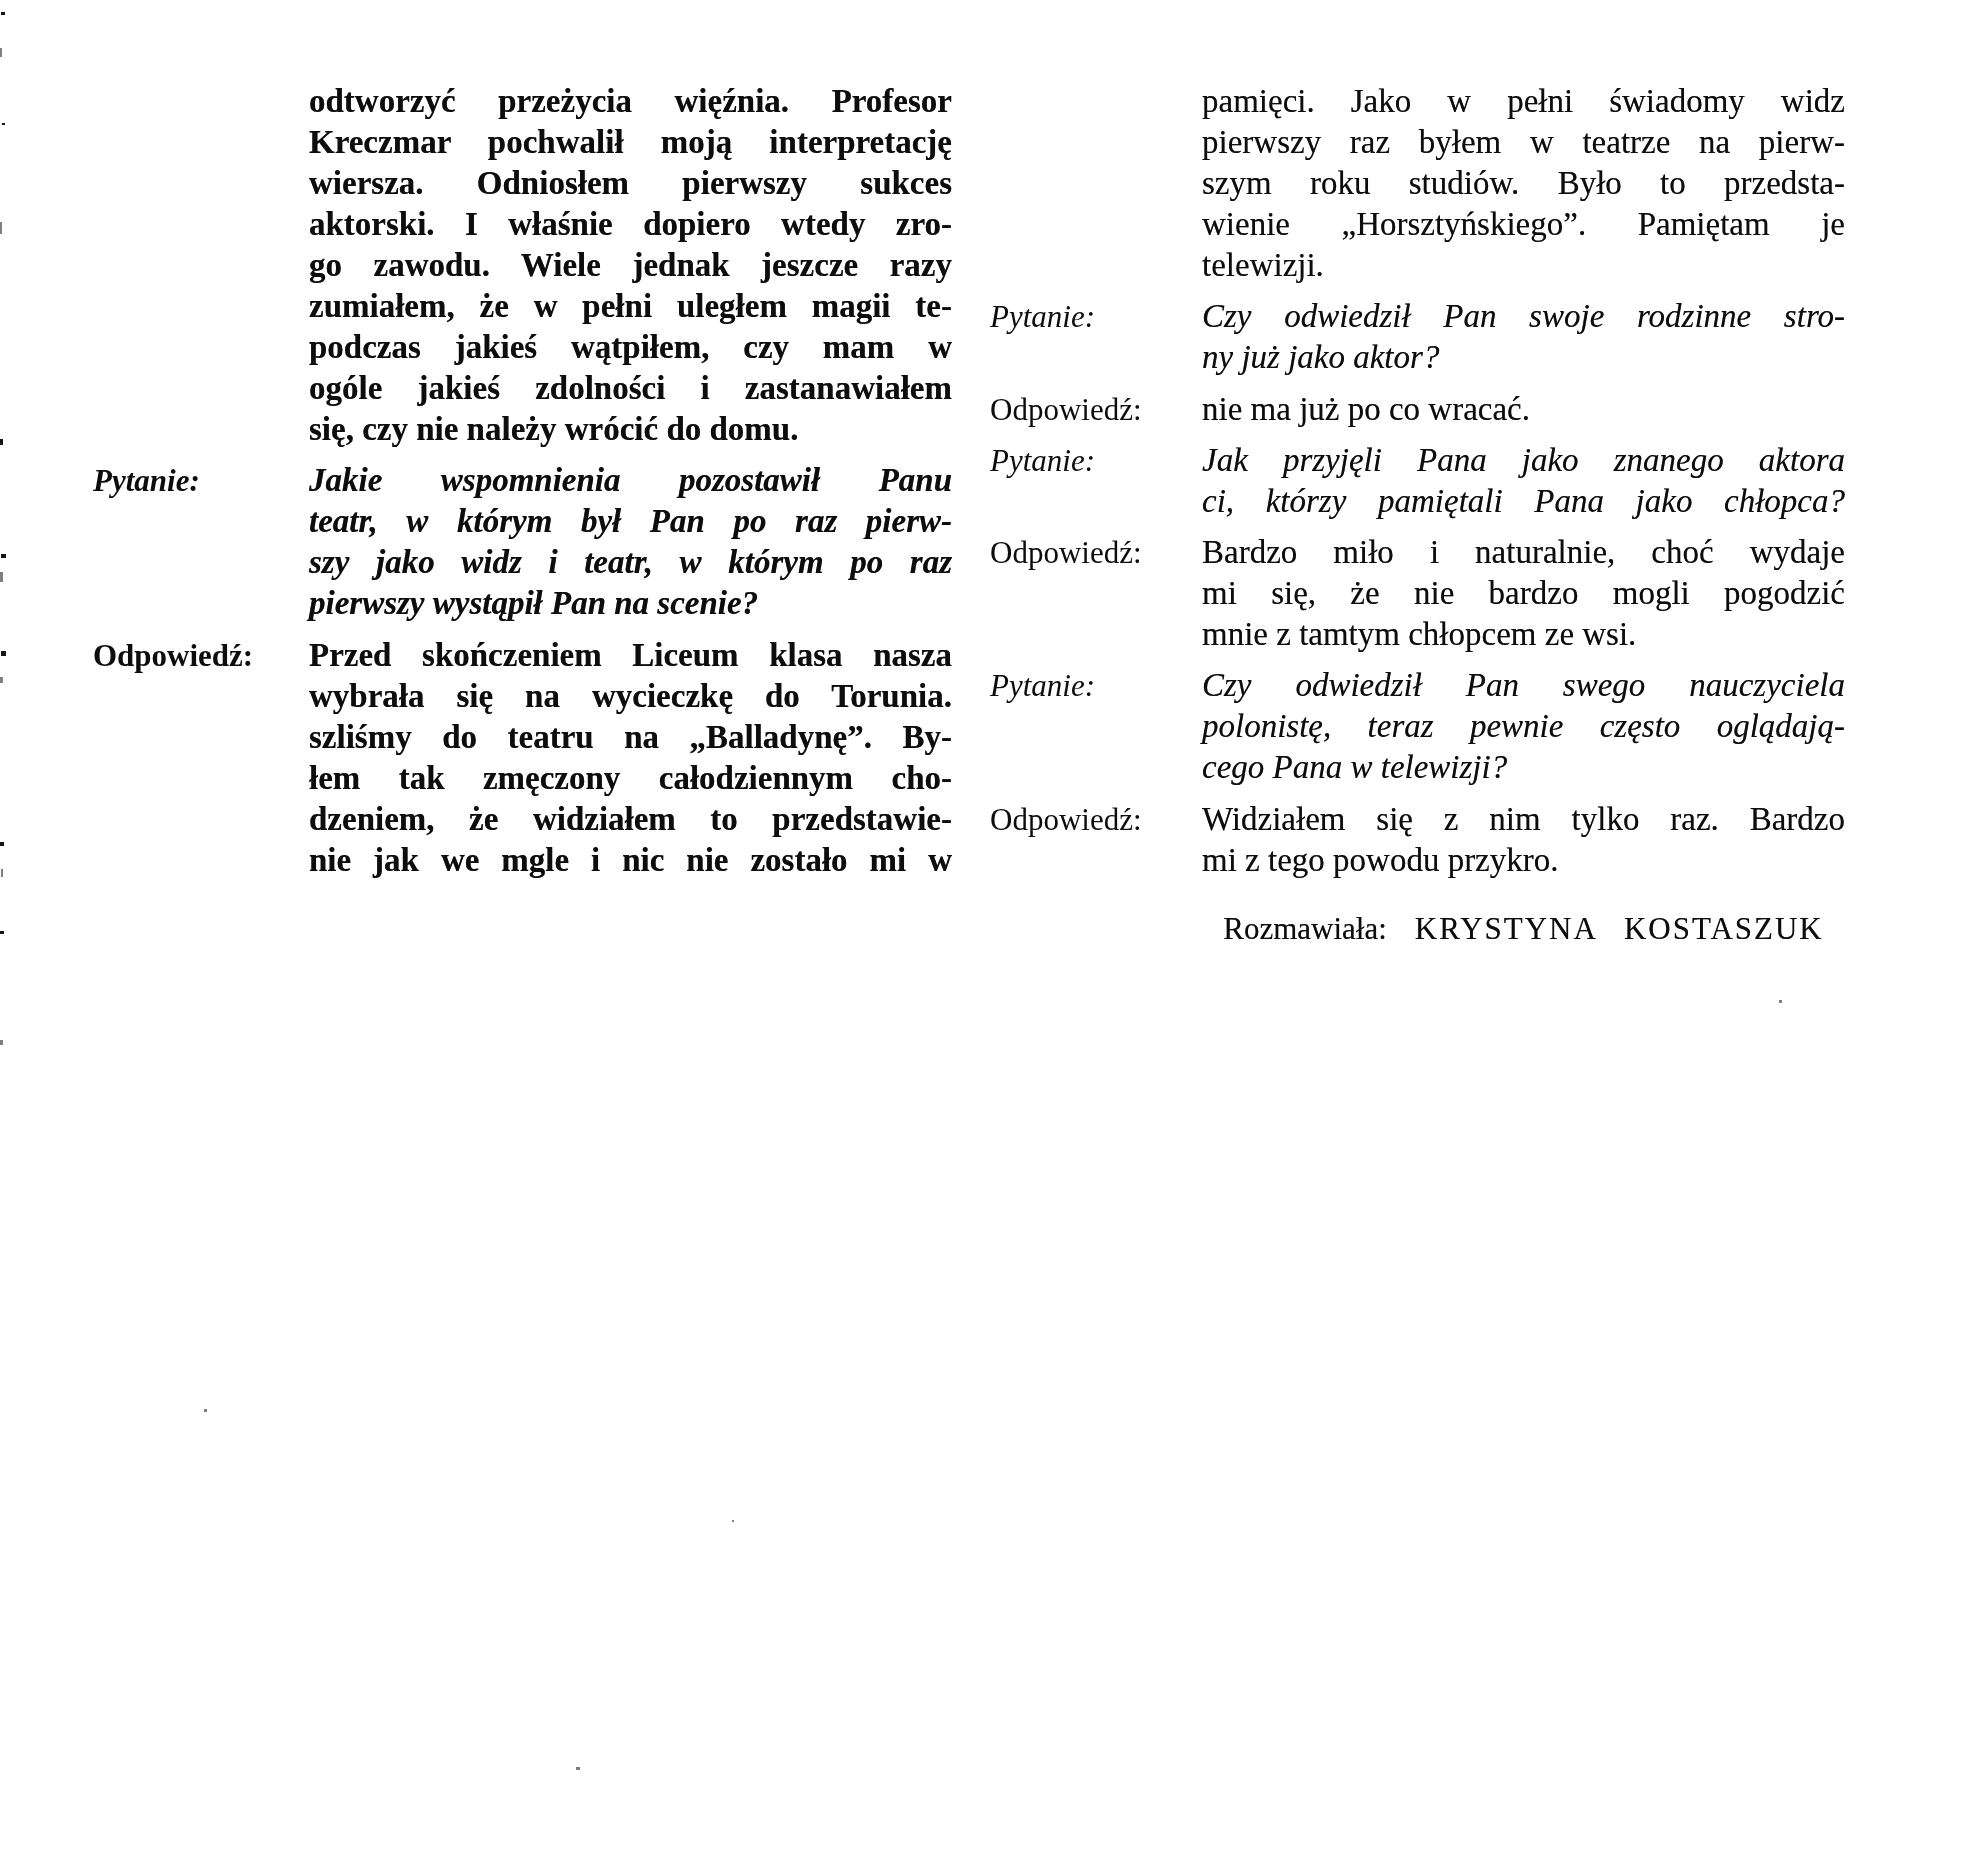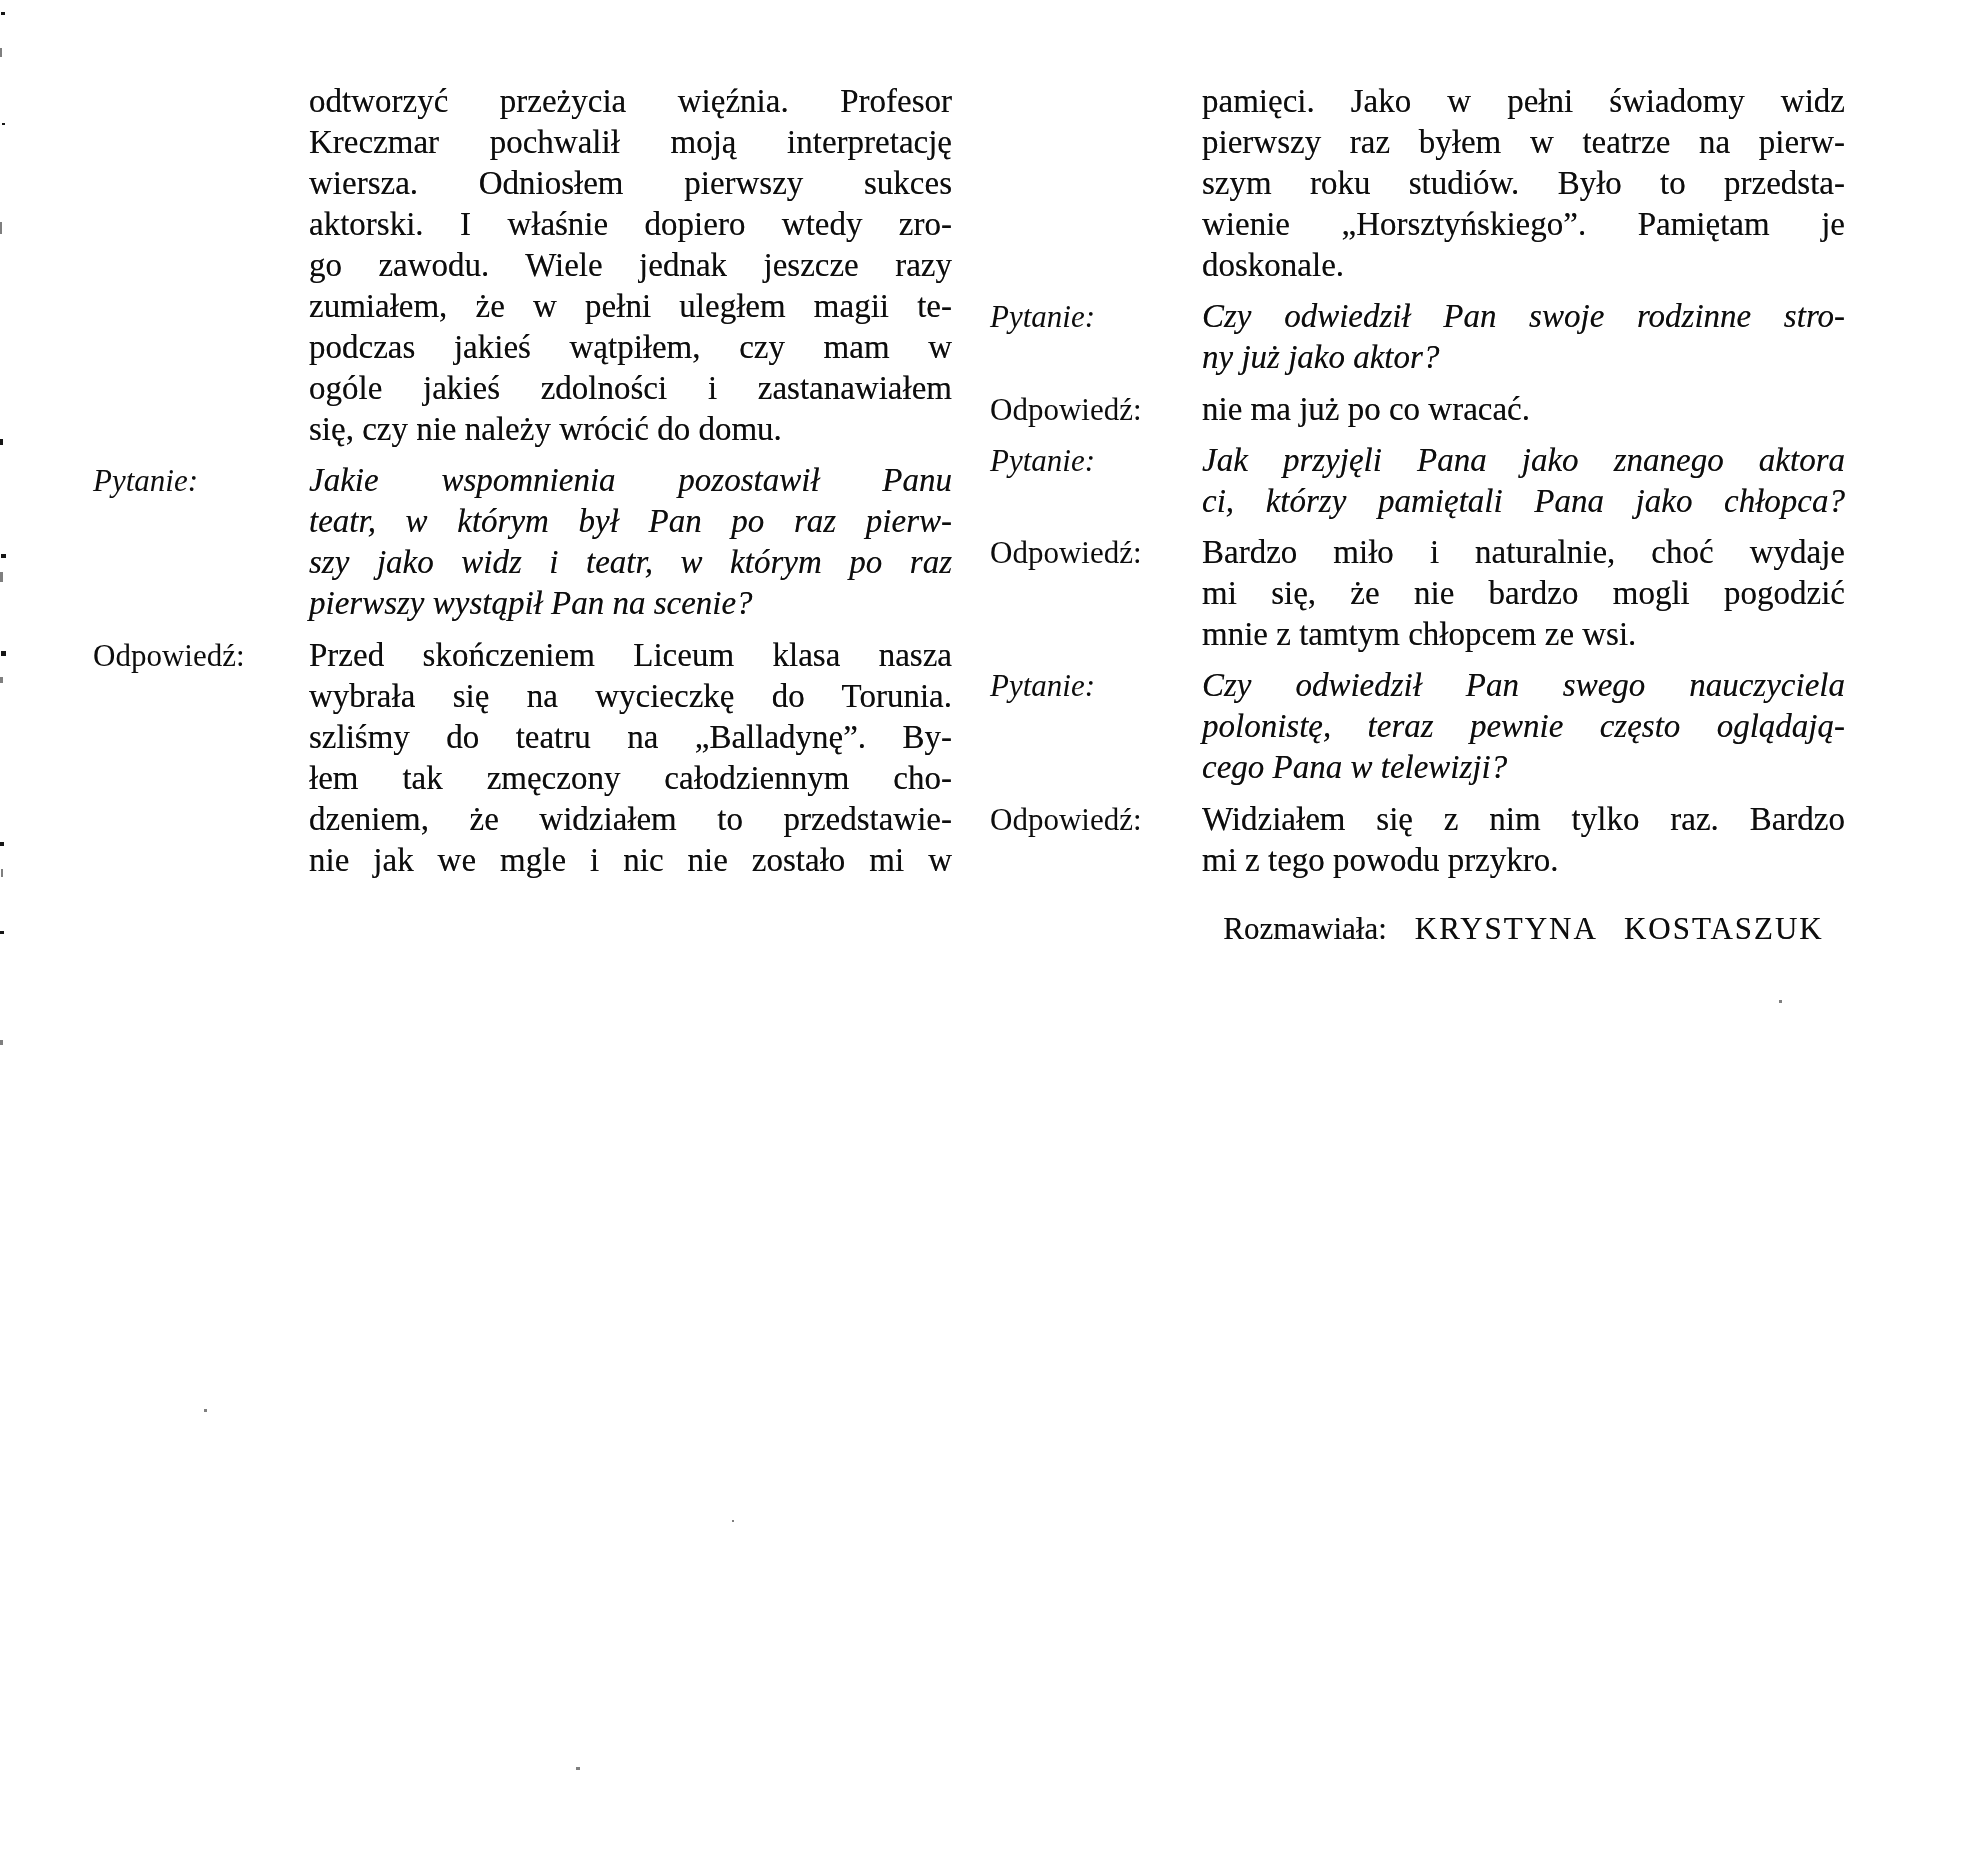--- a/index.html
+++ b/index.html
@@ -9,21 +9,21 @@
     position: relative;
     width: 2208px;
     height: 1856px;
     background: #ffffff;
     overflow: hidden;
     font-family: "Liberation Serif", "DejaVu Serif", serif;
     color: #0d0d0d;
   }
 
   .column { position: absolute; top: 81px; }
-  .column.left  { left: 93px;  width: 865px; }
+  .column.left  { left: 93px;  width: 865px; font-weight: bold; }
   .column.right { left: 990px; width: 861px; }
 
   .block { display: flex; margin-bottom: 10.3px; }
   .gutter {
     flex: none;
     width: 216px;
     font-size: 31px;
     line-height: 41px;
     white-space: nowrap;
   }
@@ -103,21 +103,21 @@
 
   <div class="column right">
     <div id="col-right-blocks">
         <div class="block answer">
           <div class="gutter"></div>
           <div class="textcell">
             <div class="line">pamięci. Jako w pełni świadomy widz</div>
             <div class="line">pierwszy raz byłem w teatrze na pierw-</div>
             <div class="line">szym roku studiów. Było to przedsta-</div>
             <div class="line">wienie „Horsztyńskiego”. Pamiętam je</div>
-            <div class="line last">doskonale.</div>
+            <div class="line last">telewizji.</div>
           </div>
         </div>
         <div class="block question">
           <div class="gutter">Pytanie:</div>
           <div class="textcell">
             <div class="line">Czy odwiedził Pan swoje rodzinne stro-</div>
             <div class="line last">ny już jako aktor?</div>
           </div>
         </div>
         <div class="block answer">

